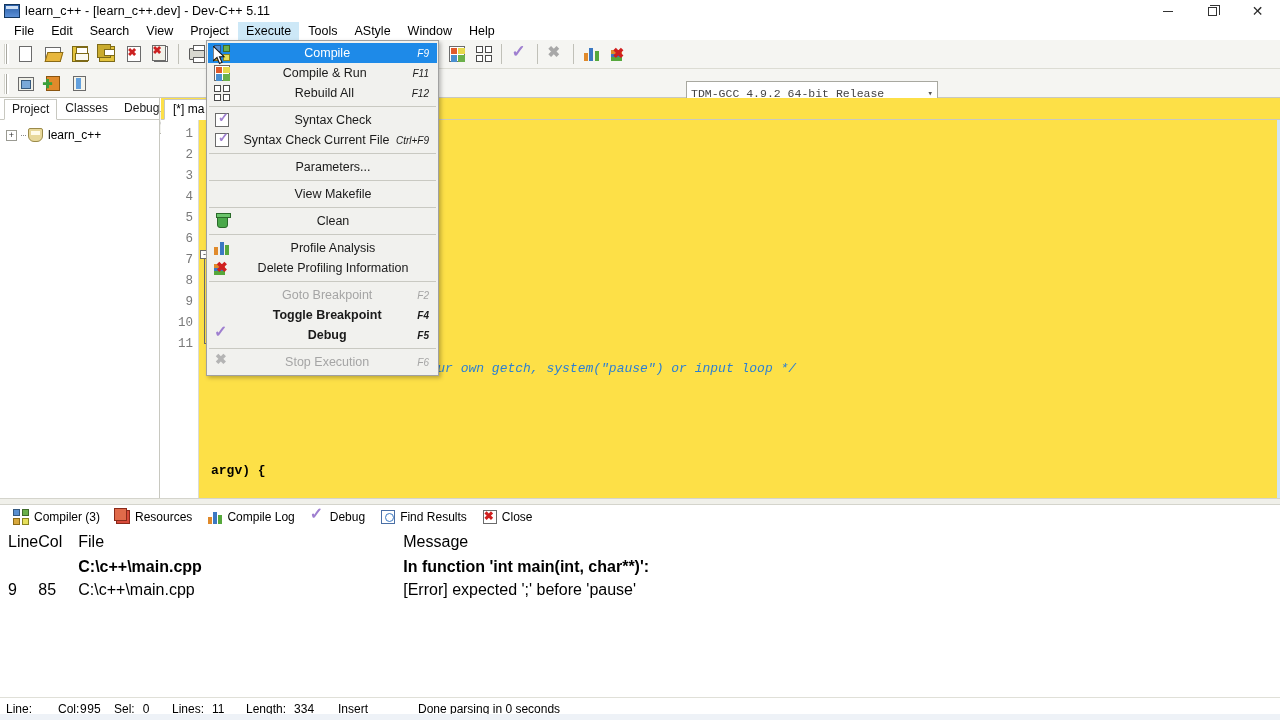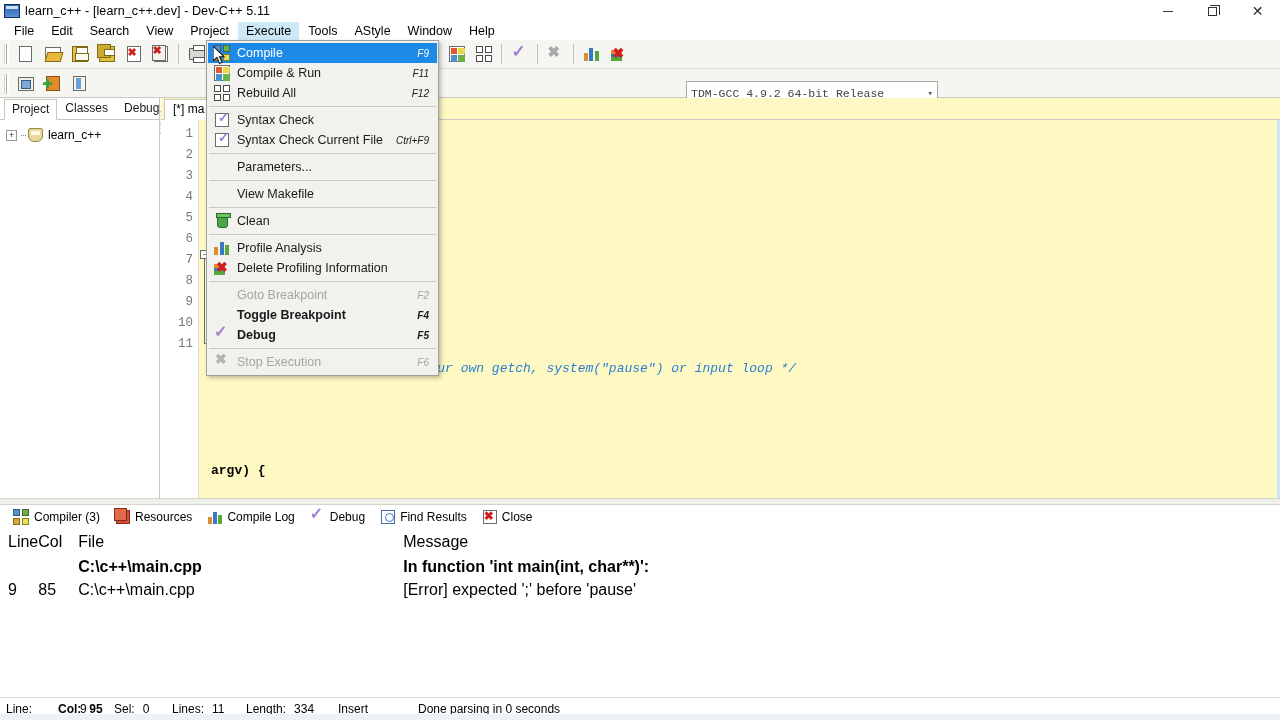--- a/index.html
+++ b/index.html
@@ -158,21 +158,21 @@
   .tree-row { display:flex; align-items:center; font-size:12px; color:#000; }
   .tree-expand { width:11px; height:11px; border:1px solid #9a9a92; background:#fff;
                  font-size:9px; line-height:9px; text-align:center; color:#333; margin-right:4px; flex:none;}
   .tree-dots { width:5px; height:1px; border-top:1px dotted #888; margin-right:2px; }
   .proj-icon { width:15px; height:14px; margin-right:5px; flex:none; position:relative;
                background:#e8d89a; border:1px solid #9a8a4a; border-radius:2px 2px 6px 6px; }
   .proj-icon::after{ content:""; position:absolute; left:2px; top:2px; width:9px; height:4px; background:#fffbe8;}
 
   
   .editor {
-    position:absolute; left:161px; top:98px; width:1119px; height:400px; background:#fef9c3;
+    position:absolute; left:161px; top:98px; width:1119px; height:400px; background:#fde047;
   }
   .ed-tabs { height:22px; border-bottom:1px solid #c8c8c0; display:flex; align-items:flex-end; padding-left:3px;}
   .ed-tab { font-size:12px; padding:2px 8px 3px; border:1px solid #c8c8c0; border-bottom-color:#fff;
             background:#fff; margin-bottom:-1px; }
   .gutter {
     position:absolute; left:0; top:22px; width:38px; height:378px; background:#fff;
     border-right:1px solid #dcdcd4; text-align:right; padding-top:4px;
   }
   .gutter div { font-family:"Liberation Mono", monospace; font-size:12.5px; color:#7a7a7a; height:21px; line-height:21px; padding-right:5px;}
   .fold-col { position:absolute; left:38px; top:22px; width:12px; height:378px; padding-top:4px;}
@@ -221,36 +221,36 @@
   .errtable th.col-line { padding-left:8px; }
   .errtable td.col-line { padding-left:8px; }
 
   
   .statusbar {
     position:absolute; left:0; top:697px; width:1280px; height:23px; background:#fff;
     border-top:1px solid #e0e0d8; display:flex; align-items:center; font-size:12px; color:#000;
   }
   .sb-cell { display:flex; gap:8px; }
   .sb-1 { margin-left:6px; width:52px;gap:48px; }
-  .sb-2 { width:56px;font-weight:bold; }
+  .sb-2 { width:56px; }
   .sb-3 { width:58px; }
   .sb-4 { width:74px; }
   .sb-5 { width:92px; }
   .sb-6 { width:80px; }
   .sb-7 { }
 
   
   .dropdown {
     position:absolute; left:206px; top:40px; width:233px;
     background:#f1f1ee; border:1px solid #a0a0a0; box-shadow:2px 2px 4px rgba(0,0,0,0.25);
     padding:2px 0 3px 0; z-index:50;
   }
   .dd-item {
     height:20px; display:flex; align-items:center; position:relative;
-    font-size:12.5px; color:#1a1a1a; padding-left:4px; margin:0 1px;
+    font-size:12.5px; color:#1a1a1a; padding-left:4px; margin:0 1px;text-align:center;
   }
   .dd-item.sel { background:#1e8ae8; color:#fff; }
   .dd-item.disabled { color:#a5a5a5; }
   .dd-ico { width:20px; height:18px; display:flex; align-items:center; justify-content:center; flex:none; position:relative;}
   .dd-label { flex:1; padding-left:5px; white-space:nowrap; }
   .dd-key { font-size:10px; padding-right:8px; white-space:nowrap;font-style:italic; }
   .dd-item.sel .dd-key { color:#fff; }
   .dd-item.disabled .dd-key { color:#a5a5a5; }
   .dd-item.bold .dd-label, .dd-item.bold .dd-key { font-weight:bold; }
   .dd-sep { height:1px; background:#c9c9c2; margin:3px 2px 3px 2px; }

